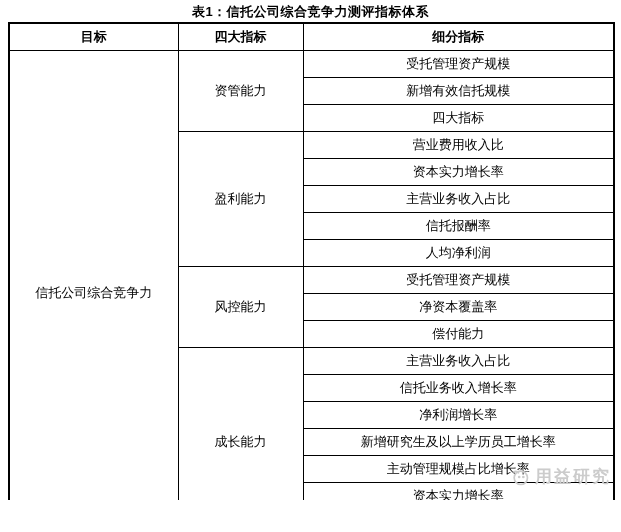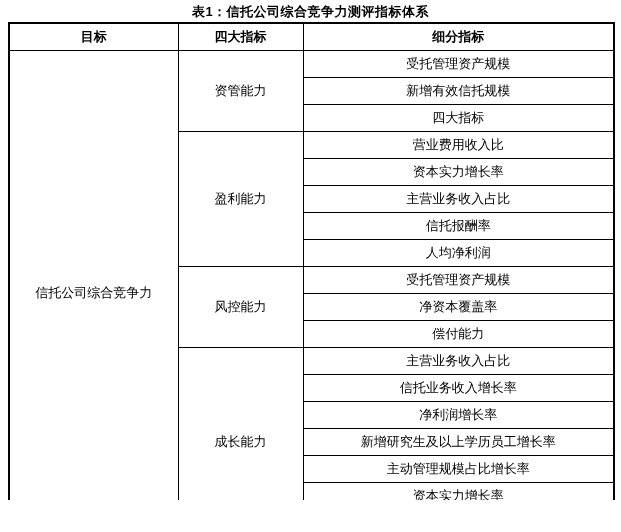--- a/index.html
+++ b/index.html
@@ -152,14 +152,23 @@
         </tr>
         <tr>
           <td class="item-cell">资本实力增长率</td>
         </tr>
         <tr>
           <td class="item-cell">品牌价值</td>
         </tr>
       </tbody>
   </table>
 
+  <div class="watermark">
+    <svg class="wm-logo" viewBox="0 0 24 24" aria-hidden="true">
+      <circle cx="13" cy="13" r="8" fill="none" stroke="#cccccc" stroke-width="2"></circle>
+      <circle cx="11" cy="12" r="1.6" fill="#cccccc"></circle>
+      <circle cx="16" cy="12" r="1.6" fill="#cccccc"></circle>
+      <path d="M4 6 Q8 4 10 7" fill="none" stroke="#cccccc" stroke-width="2" stroke-linecap="round"></path>
+    </svg>
+    <span class="wm-text">用益研究</span>
+  </div>
 
 </div>
 
 </body></html>

